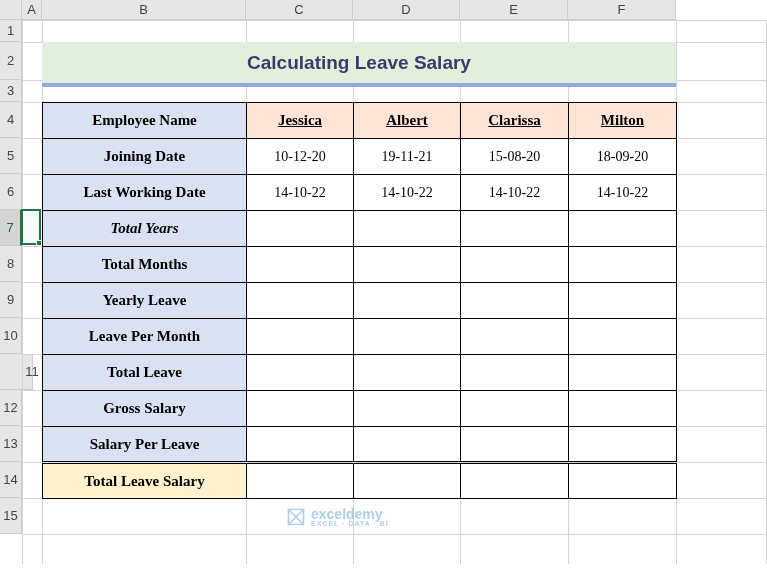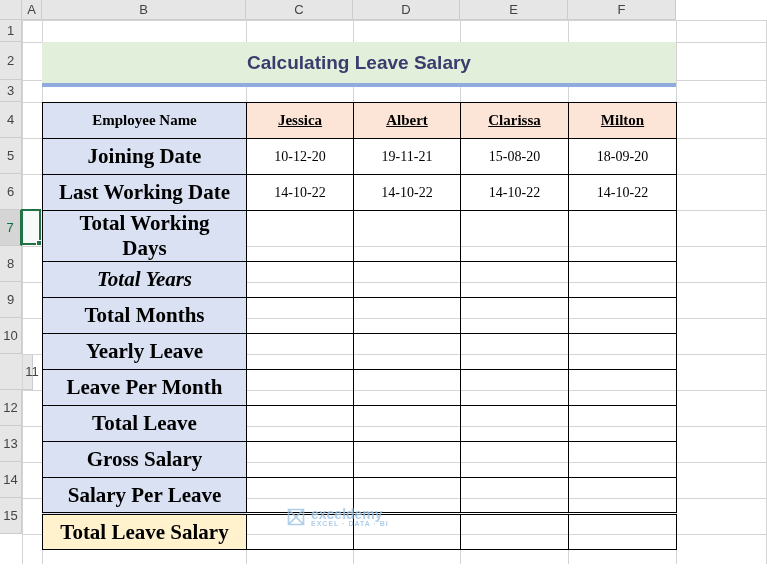--- a/index.html
+++ b/index.html
@@ -89,28 +89,28 @@
 
   .data-table {
     position: absolute;
     border-collapse: collapse;
   }
   .data-table td {
     border: 1px solid #000;
     text-align: center;
     font-size: 14px;
     height: 35px;
-    padding: 0 13px;
+    padding: 0 20px;
     font-family: 'Times New Roman', serif;
   }
   .data-table td.label {
     background: #d9e1f2;
     font-weight: bold;
     font-family: 'Times New Roman', serif;
-    font-size: 21px;
+    font-size: 15px;
   }
   .data-table tr.header-row td.label { font-size: 15px; }
   .data-table tr.header-row td.emp {
     background: #fce4d6;
     font-weight: bold;
     font-size: 15px;
     text-decoration: underline;
   }
   .data-table tr.total-row td.label {
     background: #fff2cc;
@@ -233,27 +233,20 @@
         <td style="height: 36px;">18-09-20</td>
       </tr>
       <tr>
         <td class="label" style="height: 36px;">Last Working Date</td>
         <td style="height: 36px;">14-10-22</td>
         <td style="height: 36px;">14-10-22</td>
         <td style="height: 36px;">14-10-22</td>
         <td style="height: 36px;">14-10-22</td>
       </tr>
       <tr>
-        <td class="label" style="height: 36px;">Total Working Days</td>
-        <td style="height: 36px;"></td>
-            <td style="height: 36px;"></td>
-            <td style="height: 36px;"></td>
-            <td style="height: 36px;"></td>
-      </tr>
-      <tr>
         <td class="label" style="height: 36px; font-style: italic;">Total Years</td>
         <td style="height: 36px;"></td>
             <td style="height: 36px;"></td>
             <td style="height: 36px;"></td>
             <td style="height: 36px;"></td>
       </tr>
       <tr>
         <td class="label" style="height: 36px;">Total Months</td>
         <td style="height: 36px;"></td>
             <td style="height: 36px;"></td>

